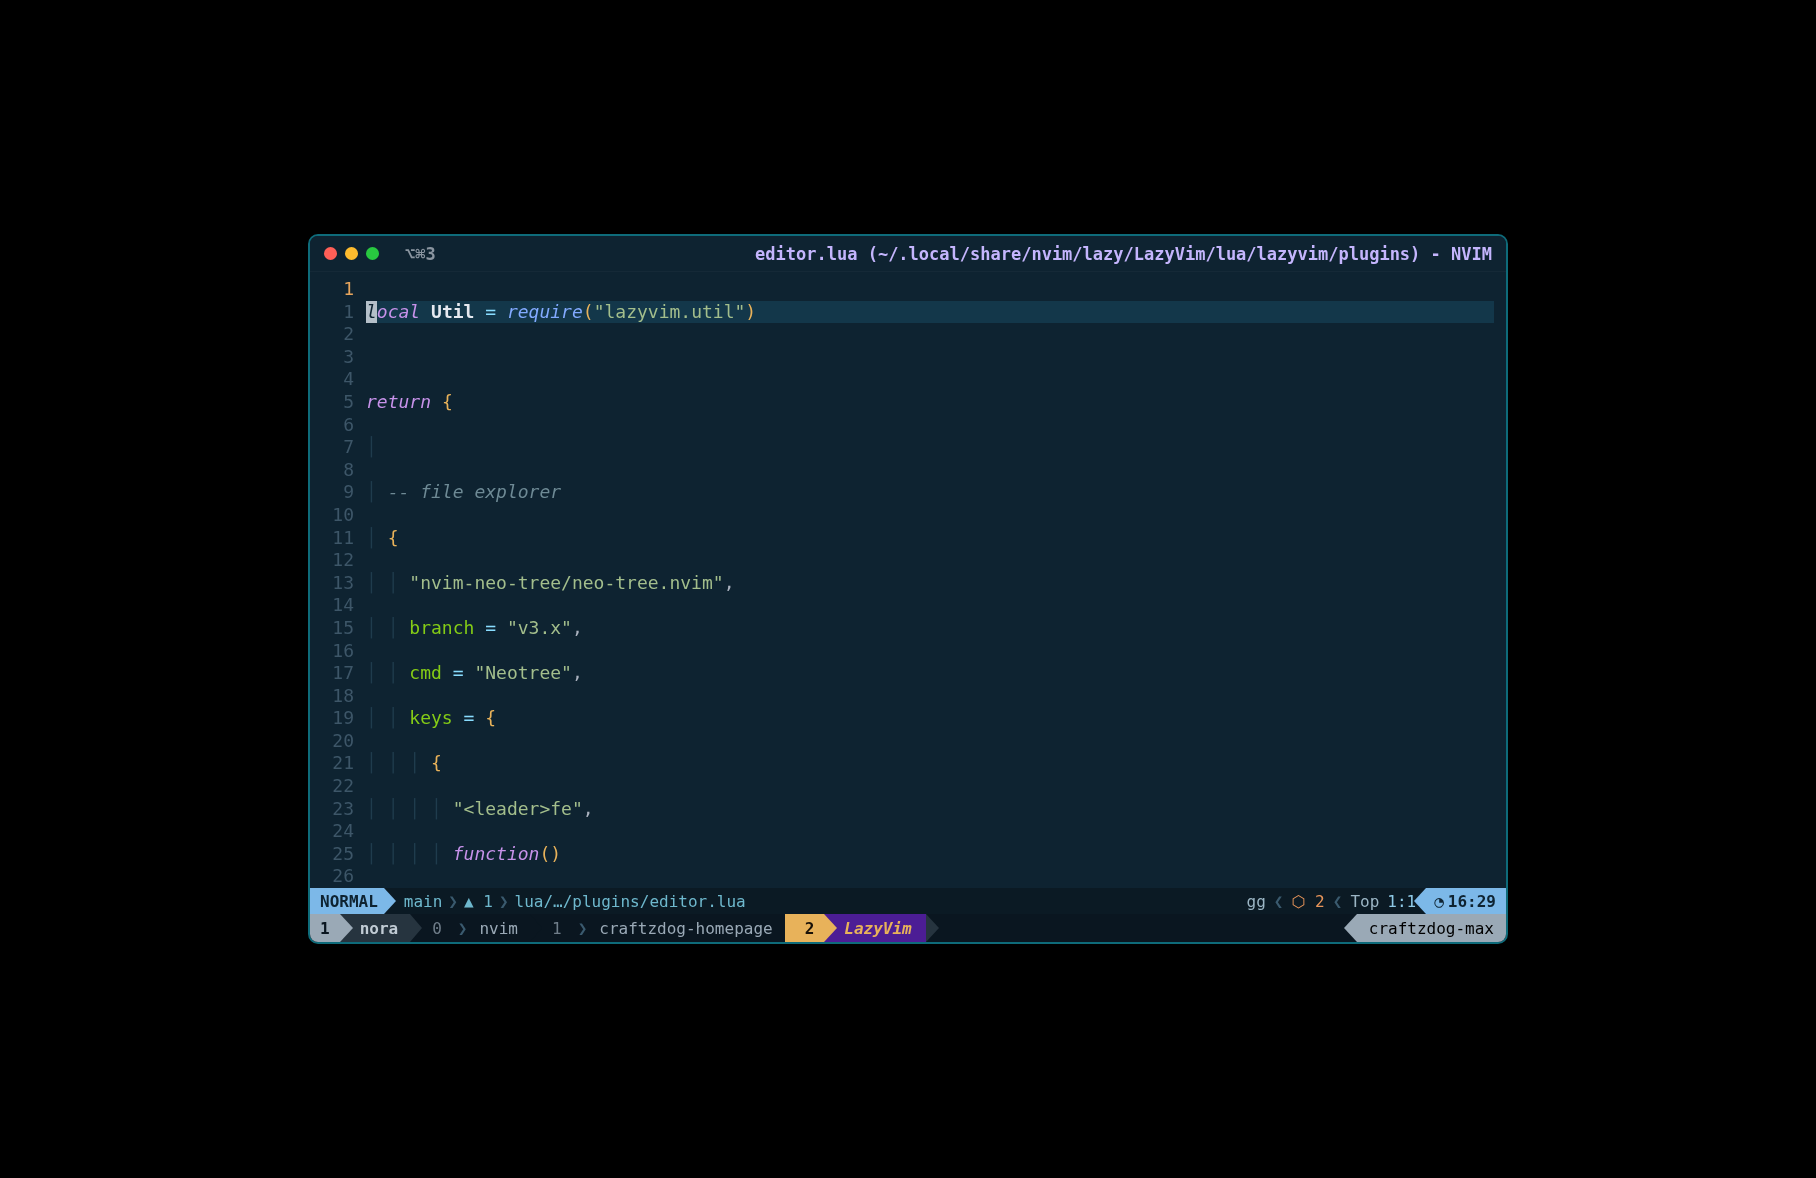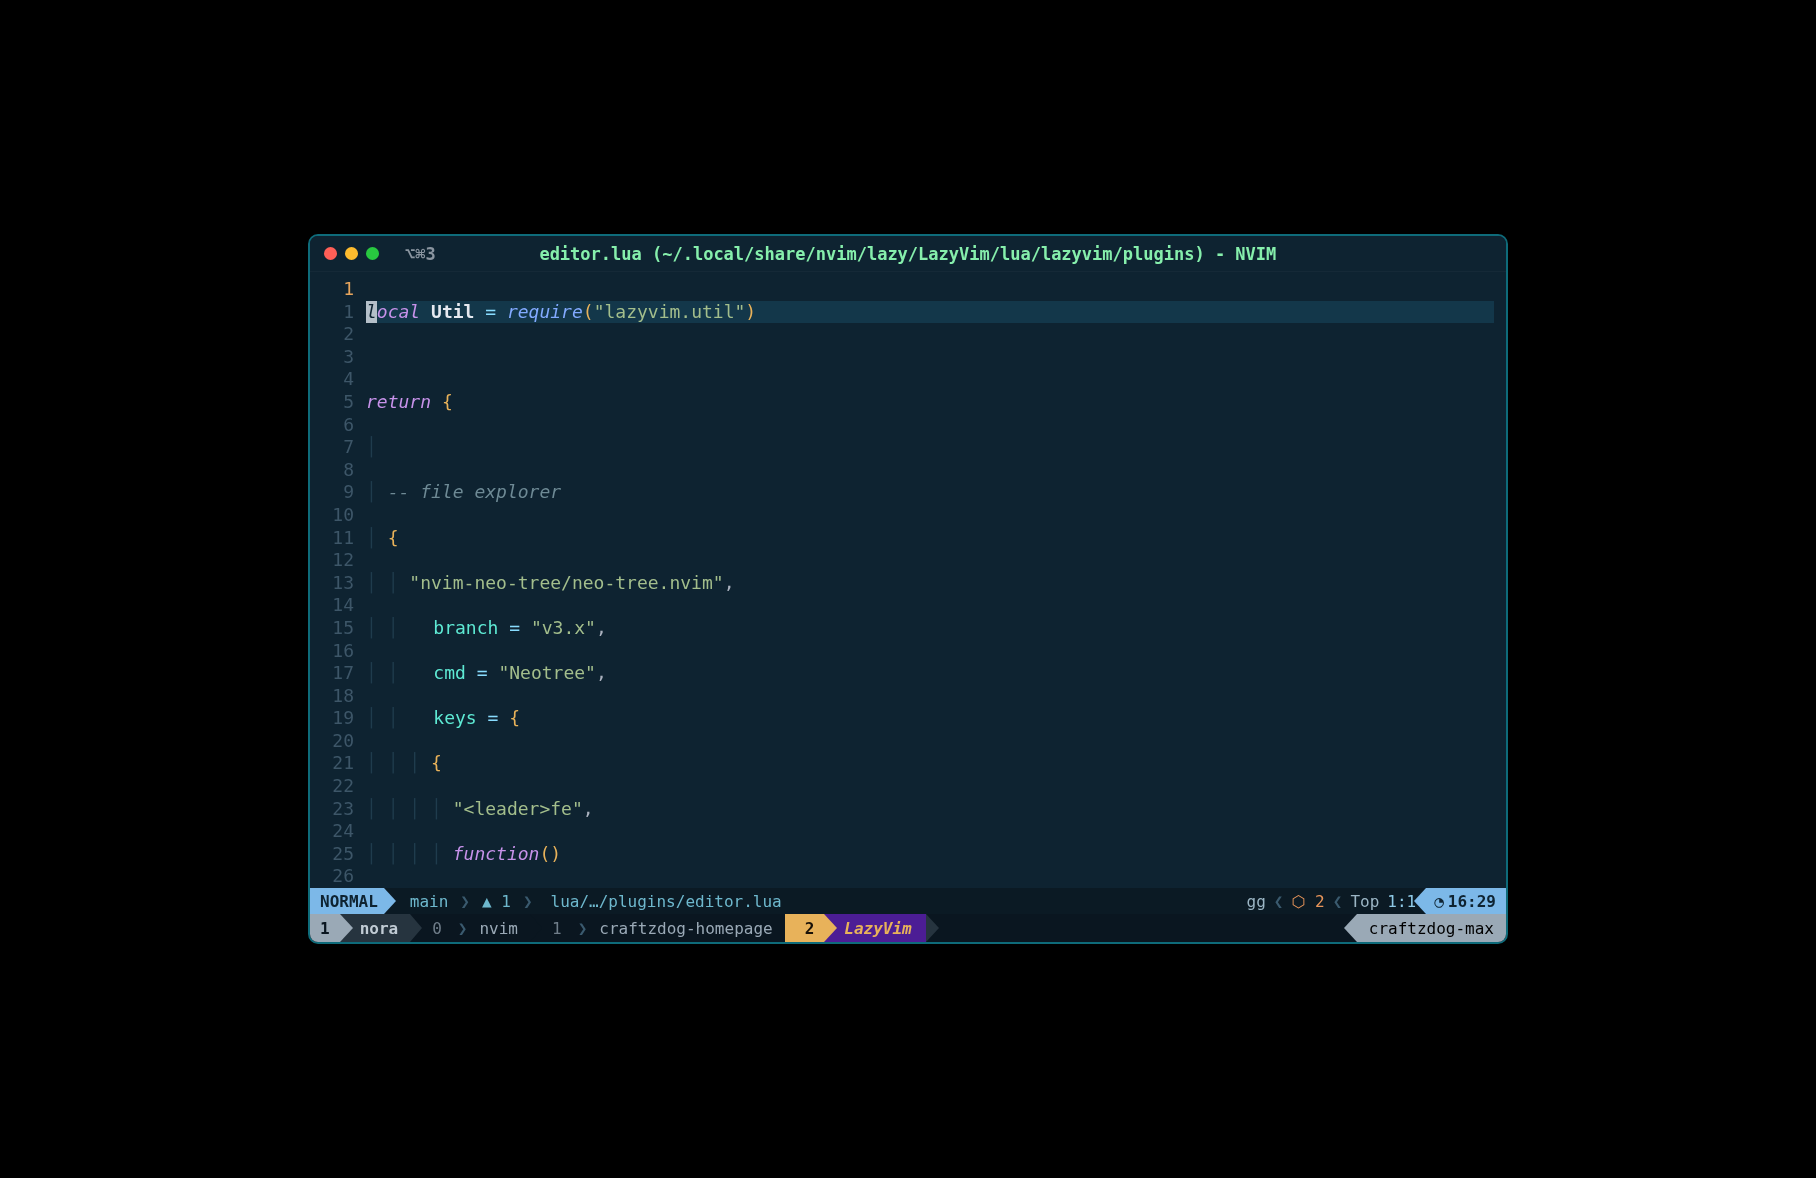--- a/index.html
+++ b/index.html
@@ -38,22 +38,22 @@
 .dot.yellow { background: #febc2e; }
 .dot.green { background: #28c840; }
 .tabhint {
   margin-left: 18px;
   color: #8a95a0;
   font-weight: 600;
   font-size: 17px;
 }
 .titletext {
   flex: 1;
-  text-align: center;
-  color: #86efac;
+  text-align: right;
+  color: #c4b5fd;
   font-weight: 600;
   font-size: 17px;
   margin-left: -120px;
 }
 .editor {
   flex: 1;
   display: flex;
   overflow: hidden;
   background: #0e2331;
 }
@@ -83,21 +83,21 @@
   color: #0e2331;
   font-style: italic;
 }
 .kw { color: #c792ea; font-style: italic; }
 .id { color: #e5e9f0; font-weight: bold; }
 .fn { color: #82aaff; font-style: italic; }
 .op { color: #89ddff; }
 .str { color: #a3be8c; }
 .punc { color: #abb2bf; }
 .bkt { color: #e8b25a; }
-.prop { color: #5eead4; margin-left: 24px; }
+.prop { color: #84cc16; }
 .cmt { color: #6e8a95; font-style: italic; }
 
 .statusline {
   height: 26px;
   background: #0b1a24;
   display: flex;
   align-items: stretch;
   font-size: 16px;
   color: #b8c4d0;
 }
@@ -115,21 +115,21 @@
 }
 .seg.mode::after {
   content: "";
   position: absolute;
   right: -12px;
   top: 0;
   border-left: 12px solid #7cb8e8;
   border-top: 13px solid transparent;
   border-bottom: 13px solid transparent;
 }
-.seg.branch { padding-left: 20px; gap: 6px; color: #6eb8cd; }
+.seg.branch { padding-left: 20px; color: #6eb8cd; }
 .seg.branch .arrow { color: #3a5a6e; margin: 0 6px; }
 .spacer { flex: 1; }
 .seg.right { gap: 8px; color: #9bb5c4; }
 .seg.right .gg { color: #9bb5c4; }
 .seg.right .lsep { color: #3a5a6e; }
 .seg.right .box { color: #e8955a; }
 .seg.right .pos { color: #8ec9e6; }
 .seg.clock {
   background: #7cb8e8;
   color: #0e2331;

